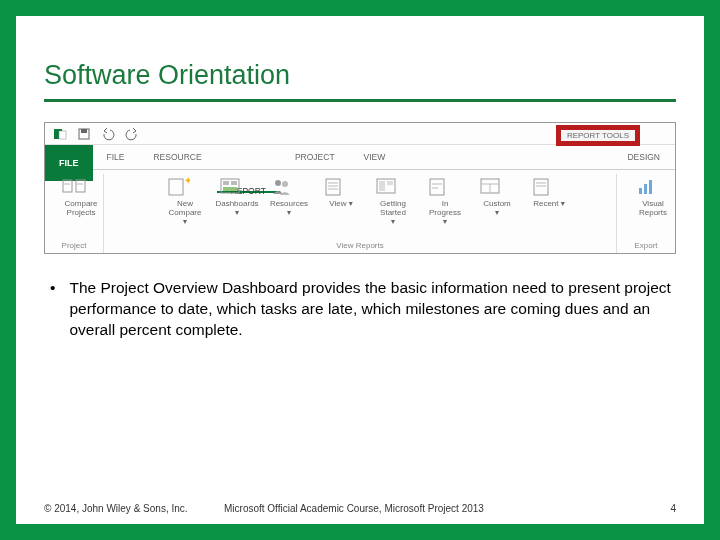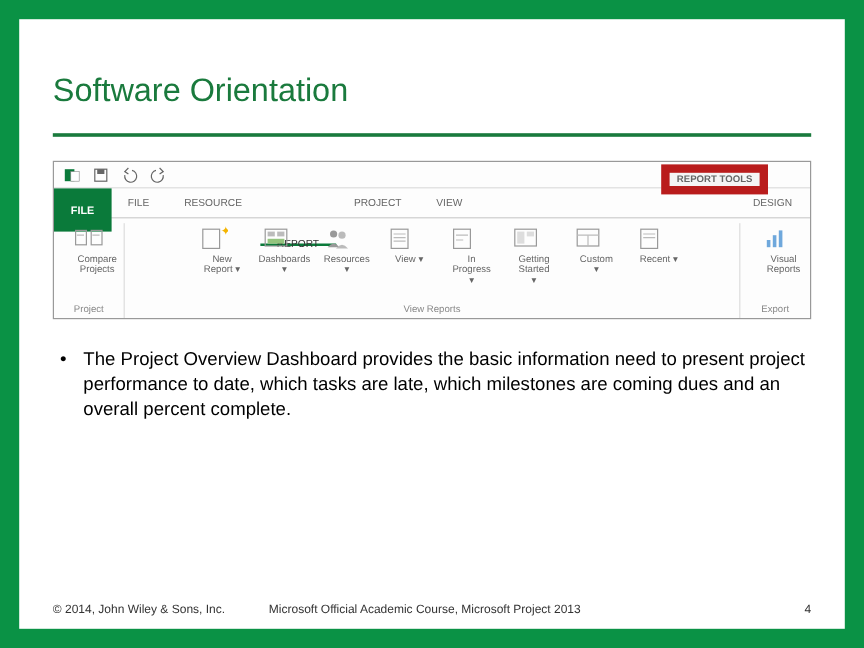--- a/index.html
+++ b/index.html
@@ -11,21 +11,21 @@
     border: 16px solid #0a9245;
     background: white;
     position: relative;
     padding: 28px 28px 0 28px;
   }
   
   .title {
     font-size: 27px;
     color: #1a7a3d;
     font-weight: normal;
-    margin-bottom: 20px;
+    margin-bottom: 8px;
     padding-top: 16px;
   }
   
   .title-underline {
     height: 3px;
     background: #1a7a3d;
     margin-bottom: 20px;
   }
   
   .ribbon-screenshot {
@@ -84,24 +84,23 @@
   }
   
   .spacer { flex: 1; }
   
   .report-tools {
     position: absolute;
     top: 2px;
     right: 35px;
     font-size: 8px;
     color: #666;
-    border: 7px solid #b91c1c;
+    border: 5px solid #b91c1c;
     padding: 1px 6px;
     background: #f5f5f5;
-    font-weight: bold;
   }
   
   .ribbon-body {
     height: calc(100% - 46px);
     display: flex;
     border-top: 1px solid #ccc;
     padding-top: 4px;
   }
   
   .group {
@@ -258,21 +257,21 @@
 
       <div class="group view-reports-group" style="flex:1">
         <div class="group-buttons">
           <div class="btn">
             <span class="btn-icon">
               <svg viewBox="0 0 24 22">
                   <rect x="3" y="3" width="14" height="16" fill="none" stroke="#999"></rect>
                   <text x="18" y="8" font-size="10" fill="#f4b400">✦</text>
                 </svg>
             </span>
-            <span class="btn-label"><span>New Report</span> <span>▾</span></span>
+            <span class="btn-label"><span>New Compare</span> <span>▾</span></span>
           </div>
           <div class="btn">
             <span class="btn-icon">
               <svg viewBox="0 0 24 22">
                   <rect x="3" y="3" width="18" height="14" fill="none" stroke="#999"></rect>
                   <rect x="5" y="5" width="6" height="4" fill="#bbb"></rect>
                   <rect x="13" y="5" width="6" height="4" fill="#bbb"></rect>
                   <rect x="5" y="11" width="14" height="4" fill="#93c47d"></rect>
                 </svg>
             </span>
@@ -296,36 +295,36 @@
                   <line x1="6" y1="7" x2="16" y2="7" stroke="#bbb"></line>
                   <line x1="6" y1="10" x2="16" y2="10" stroke="#bbb"></line>
                   <line x1="6" y1="13" x2="16" y2="13" stroke="#bbb"></line>
                 </svg>
             </span>
             <span class="btn-label"><span>View</span> <span>▾</span></span>
           </div>
           <div class="btn">
             <span class="btn-icon">
               <svg viewBox="0 0 24 22">
+                  <rect x="3" y="3" width="18" height="14" fill="none" stroke="#999"></rect>
+                  <rect x="5" y="5" width="6" height="10" fill="#ddd"></rect>
+                  <rect x="13" y="5" width="6" height="4" fill="#ddd"></rect>
+                </svg>
+            </span>
+            <span class="btn-label"><span>Getting Started</span> <span>▾</span></span>
+          </div>
+          <div class="btn">
+            <span class="btn-icon">
+              <svg viewBox="0 0 24 22">
                   <rect x="4" y="3" width="14" height="16" fill="none" stroke="#999"></rect>
                   <line x1="6" y1="8" x2="16" y2="8" stroke="#bbb"></line>
                   <line x1="6" y1="12" x2="12" y2="12" stroke="#bbb"></line>
                 </svg>
             </span>
             <span class="btn-label"><span>In Progress</span> <span>▾</span></span>
-          </div>
-          <div class="btn">
-            <span class="btn-icon">
-              <svg viewBox="0 0 24 22">
-                  <rect x="3" y="3" width="18" height="14" fill="none" stroke="#999"></rect>
-                  <rect x="5" y="5" width="6" height="10" fill="#ddd"></rect>
-                  <rect x="13" y="5" width="6" height="4" fill="#ddd"></rect>
-                </svg>
-            </span>
-            <span class="btn-label"><span>Getting Started</span> <span>▾</span></span>
           </div>
           <div class="btn">
             <span class="btn-icon">
               <svg viewBox="0 0 24 22">
                   <rect x="3" y="3" width="18" height="14" fill="none" stroke="#999"></rect>
                   <line x1="3" y1="8" x2="21" y2="8" stroke="#bbb"></line>
                   <line x1="12" y1="8" x2="12" y2="17" stroke="#bbb"></line>
                 </svg>
             </span>
             <span class="btn-label"><span>Custom</span> <span>▾</span></span>

